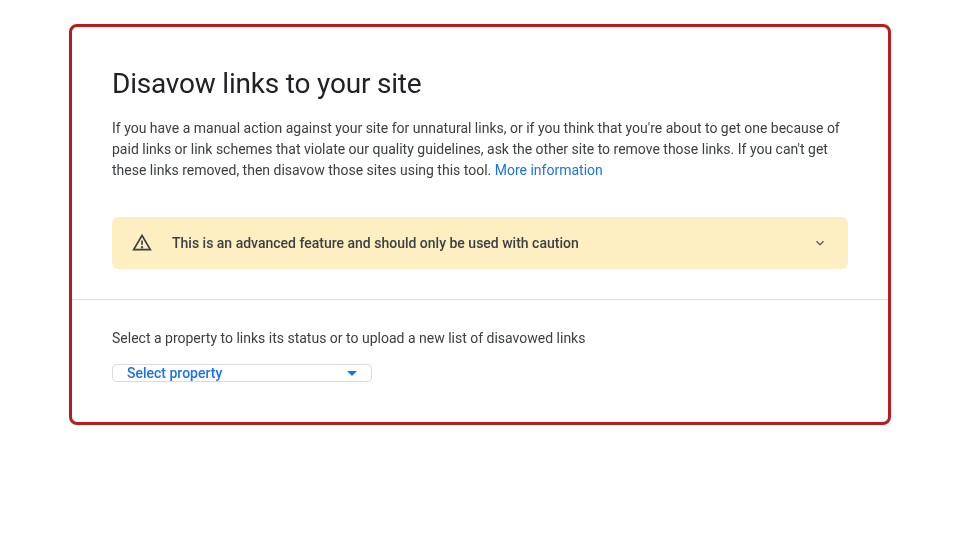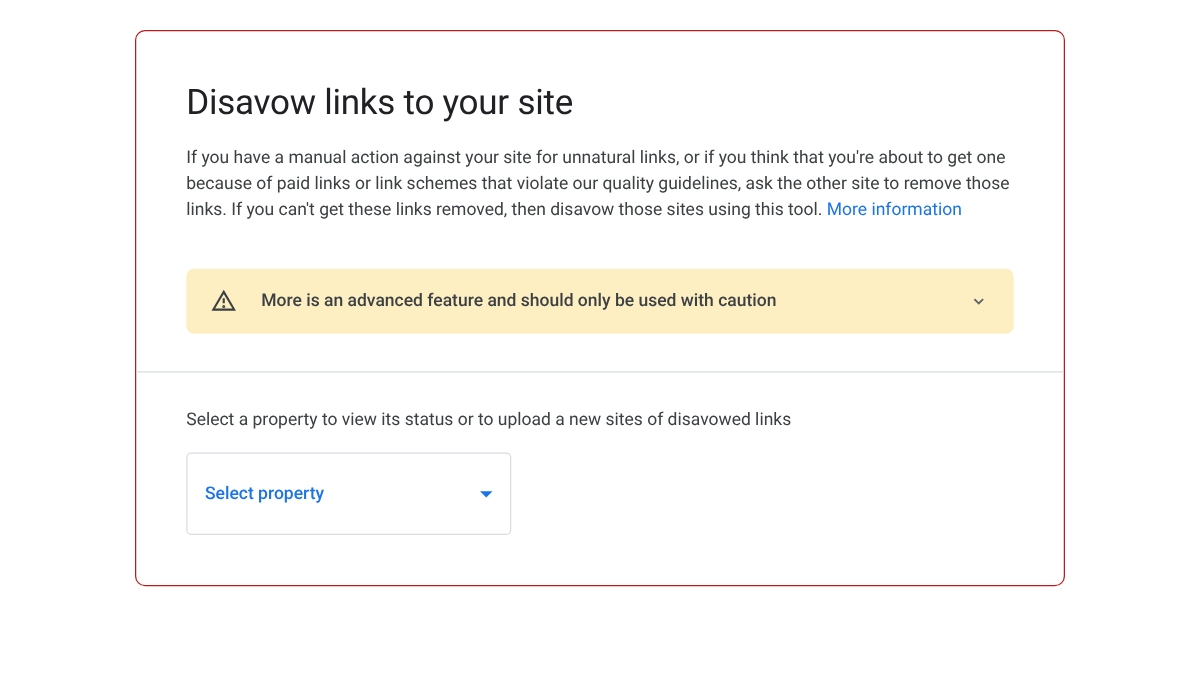--- a/index.html
+++ b/index.html
@@ -8,22 +8,22 @@
       box-sizing: border-box;
     }
     body {
       font-family: 'Google Sans', Roboto, Arial, sans-serif;
       background: #fff;
       padding: 24px;
       display: flex;
       justify-content: center;
     }
     .card {
-      width: 744px;
-      border: 1px solid #b91c1c;
+      width: 822px;
+      border: 3px solid #b91c1c;
       border-radius: 8px;
       background: #fff;
     }
     .card-top {
       padding: 40px 40px 30px 40px;
     }
     .page-title {
       font-size: 28px;
       font-weight: 400;
       color: #202124;
@@ -81,21 +81,21 @@
       padding: 30px 40px 40px 40px;
     }
     .select-label {
       font-size: 14px;
       color: #3c4043;
       margin-bottom: 18px;
     }
     .property-select {
       border: 1px solid #dadce0;
       border-radius: 4px;
-      padding: 24px 14px;
+      padding: 0 14px;
       width: 260px;
       display: flex;
       align-items: center;
       justify-content: space-between;
       cursor: pointer;
       background: #fff;
     }
     .property-select-text {
       font-size: 14px;
       font-weight: 500;
@@ -119,31 +119,31 @@
       <span>If you have a manual action against your site for unnatural links, or if you think that you're about to get one because of paid links or link schemes that violate our quality guidelines, ask the other site to remove those links. If you can't get these links removed, then disavow those sites using this tool. </span><a class="more-info-link">More information</a>
     </p>
     <div class="warning-banner">
       <span class="warning-icon">
         <svg width="20" height="20" viewBox="0 0 24 24" fill="none" stroke="#3c4043" stroke-width="2">
           <path d="M12 3 L22 20 L2 20 Z"></path>
           <line x1="12" y1="9" x2="12" y2="14"></line>
           <circle cx="12" cy="17" r="0.5" fill="#3c4043"></circle>
         </svg>
       </span>
-      <span class="warning-text">More is an advanced feature and should only be used with caution</span>
+      <span class="warning-text">This is an advanced feature and should only be used with caution</span>
       <span class="chevron-down">
         <svg width="14" height="14" viewBox="0 0 24 24" fill="none" stroke="#5f6368" stroke-width="2.5">
           <polyline points="6 9 12 15 18 9"></polyline>
         </svg>
       </span>
     </div>
   </div>
 
   <hr class="divider">
 
   <div class="card-bottom">
-    <p class="select-label">Select a property to view its status or to upload a new sites of disavowed links</p>
+    <p class="select-label">Select a property to links its status or to upload a new list of disavowed links</p>
     <div class="property-select">
       <span class="property-select-text">Select property</span>
       <span class="dropdown-caret"></span>
     </div>
   </div>
 </div>
 
 </body></html>

